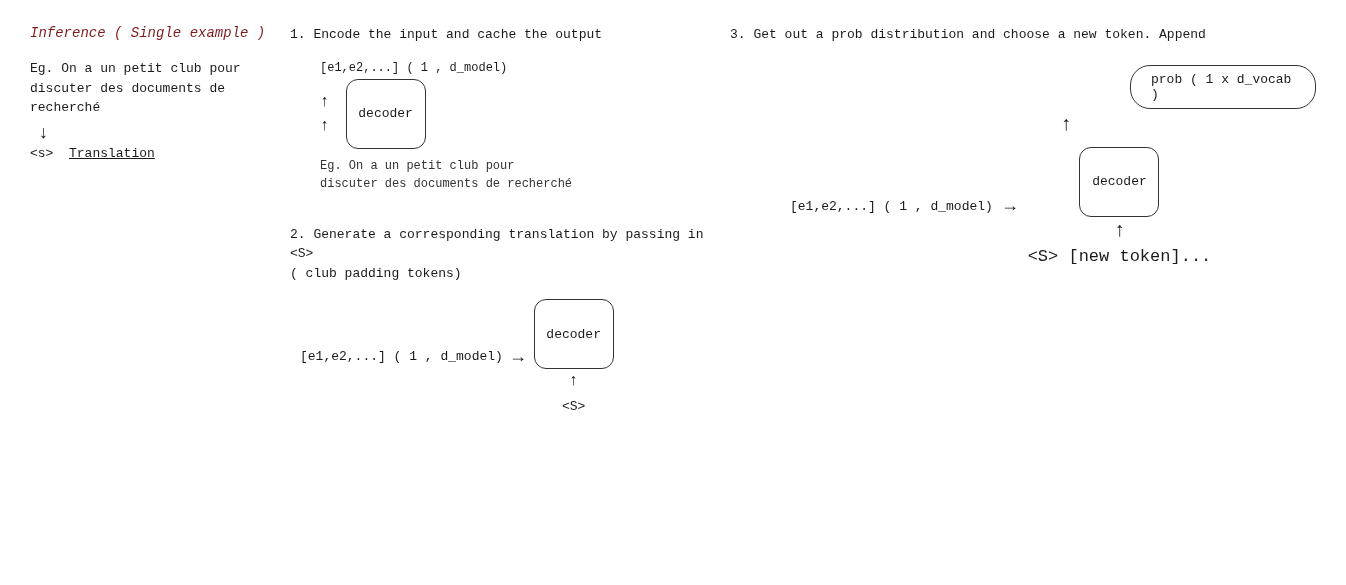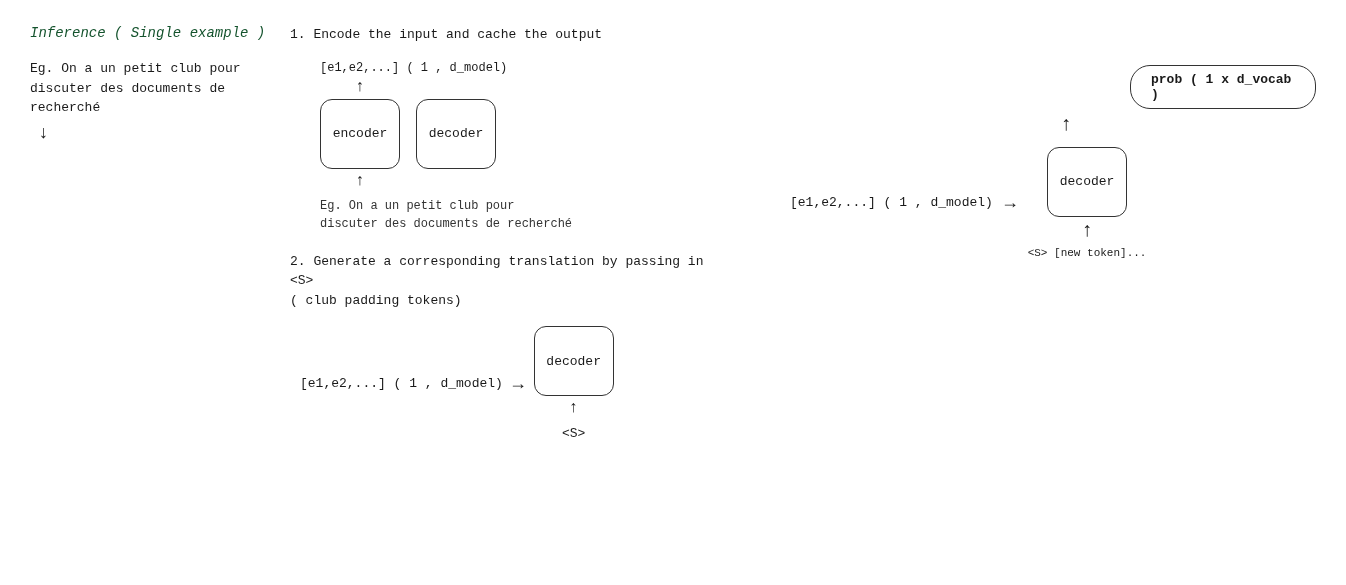--- a/index.html
+++ b/index.html
@@ -25,21 +25,21 @@
     }
 
     
     .left-panel {
       width: 250px;
       flex-shrink: 0;
       padding-top: 5px;
     }
 
     .title-red {
-      color: #14532d;
+      color: #7f1d1d;
       font-size: 14px;
       font-style: italic;
       margin-bottom: 18px;
     }
 
     .eg-text {
       font-size: 13px;
       line-height: 1.5;
       margin-bottom: 6px;
     }
@@ -132,21 +132,21 @@
     .eg-caption {
       font-size: 12px;
       margin-top: 8px;
       margin-left: 30px;
       line-height: 1.5;
       color: #333;
     }
 
     
     .section2 {
-      margin-top: 19px;
+      margin-top: 32px;
     }
 
     .decoder-row {
       display: flex;
       flex-direction: row;
       align-items: center;
       gap: 10px;
       margin: 14px 0 0 10px;
     }
 
@@ -186,40 +186,39 @@
     }
 
     .prob-box {
       border: 1.5px solid #333;
       border-radius: 20px;
       padding: 6px 20px;
       font-size: 13px;
       display: inline-block;
       margin-left: 180px;
       margin-bottom: 4px;
-      font-weight: bold;
     }
 
     .right-diagram {
       display: flex;
       flex-direction: column;
       align-items: flex-start;
       margin-top: 0;
     }
 
     .decoder-row-right {
       display: flex;
       flex-direction: row;
       align-items: center;
       gap: 12px;
       margin-top: 10px;
     }
 
     .s-new-token {
-      font-size: 11px;
+      font-size: 17px;
       margin-top: 6px;
       margin-left: 0;
       text-align: center;
     }
 
     .decoder-with-arrows {
       display: flex;
       flex-direction: column;
       align-items: center;
     }
@@ -230,32 +229,35 @@
 
 <div class="page-container">
 
   <div class="left-panel">
     <div class="title-red">Inference ( Single example )</div>
     <div class="eg-text">
       <span>Eg. On a un petit club pour</span><br>
       <span>discuter des documents de recherché</span>
     </div>
     <span class="arrow-down">↓</span>
+    <div class="translation-label">
+      <span class="s-tag">&lt;s&gt;</span>&nbsp;
+      <span class="translation-underline">Translation</span>
+    </div>
   </div>
 
   <div class="middle-panel">
 
     <div class="section-title">1. Encode the input and cache the output</div>
 
     <div class="enc-dec-diagram">
       <div class="enc-dec-label">[e1,e2,...] ( 1 , d_model)</div>
       <div class="enc-dec-boxes">
         <div class="box-with-arrow">
           <div class="up-arrow">↑</div>
-          <div class="rounded-box">encoder</div>
           <div class="bottom-arrow-up">↑</div>
         </div>
         <div class="box-with-arrow">
           <div class="rounded-box">decoder</div>
         </div>
       </div>
       <div class="eg-caption">
         <span>Eg. On a un petit club pour</span><br>
         <span>discuter des documents de recherché</span>
       </div>
@@ -275,21 +277,21 @@
           <div class="up-arrow" style="margin-top:4px;">↑</div>
           <div class="s-below">&lt;S&gt;</div>
         </div>
       </div>
     </div>
 
   </div>
 
   <div class="right-panel">
     <div class="section3-title">
-      <br>
+      <span>3. Get out a prob distribution and choose a new token. Append</span><br>
     </div>
 
     <div class="right-diagram">
 
       <div style="display:flex; flex-direction:column; align-items:flex-start; margin-left: 60px;">
         <div style="margin-left:160px; margin-bottom:2px;">
           <div class="prob-box">prob ( 1 x d_vocab )</div>
         </div>
         <div style="margin-left:270px; font-size:20px; line-height:1; margin-bottom:2px;">↑</div>
 

